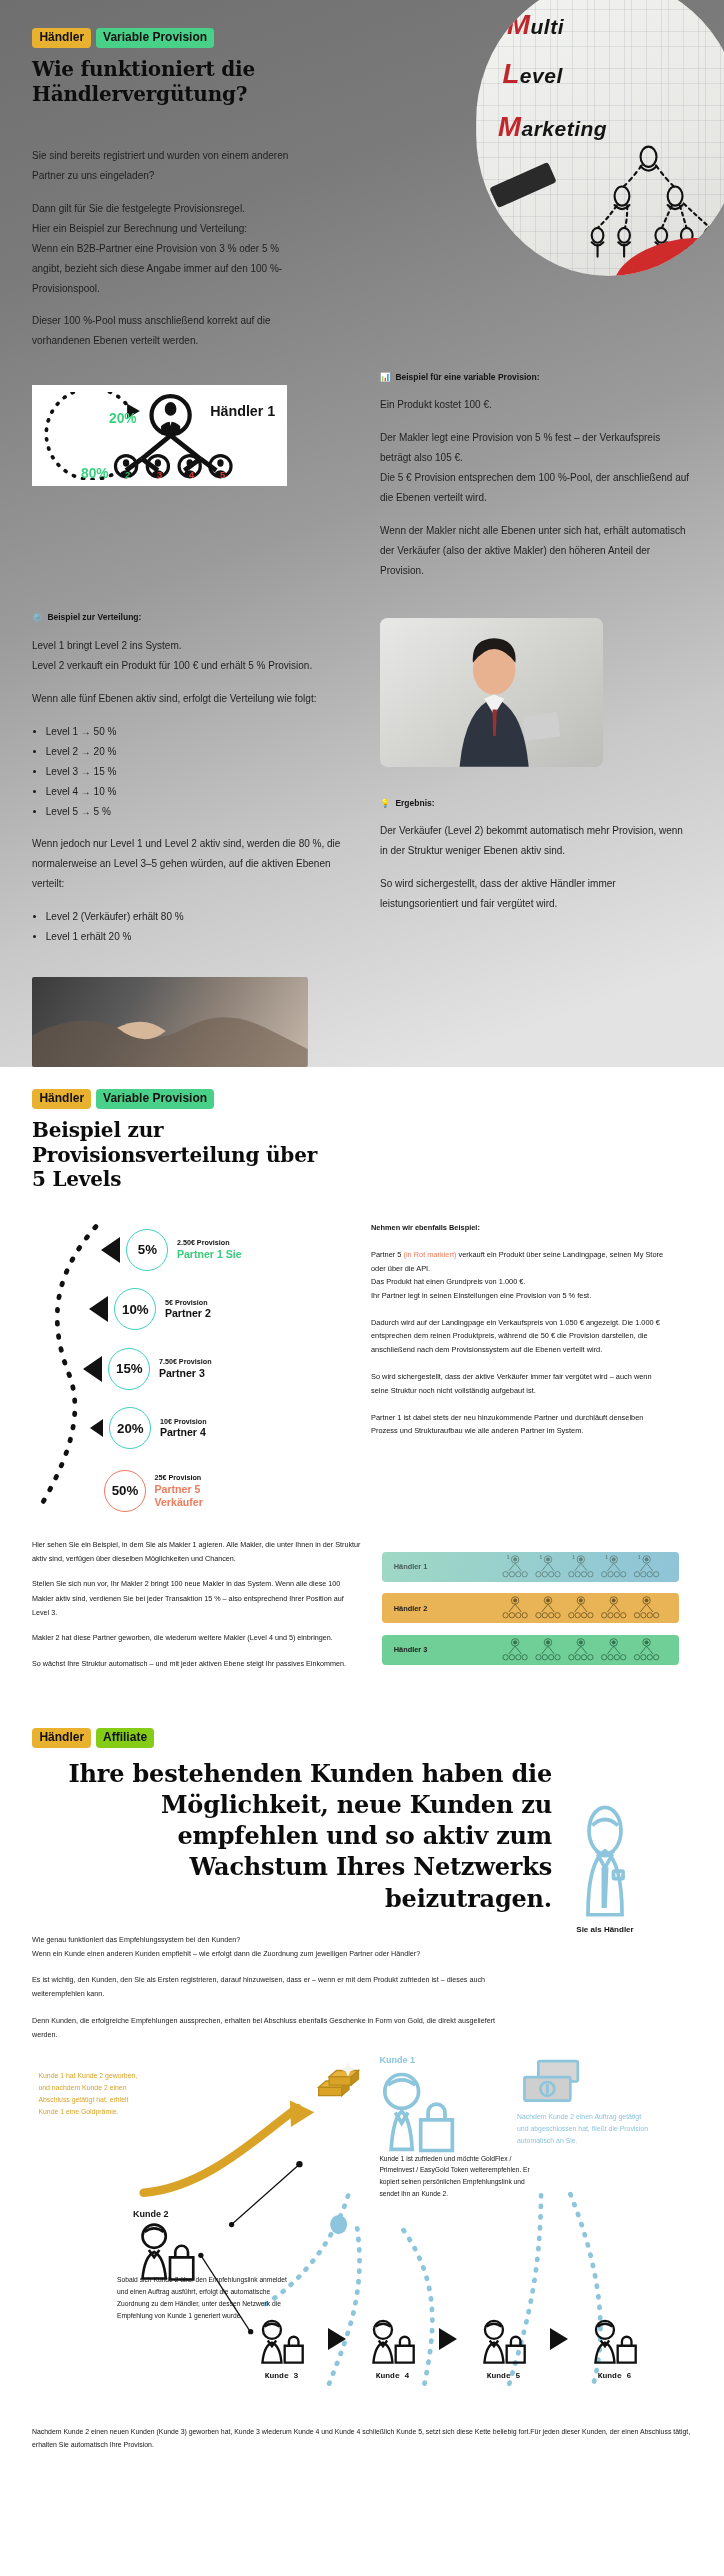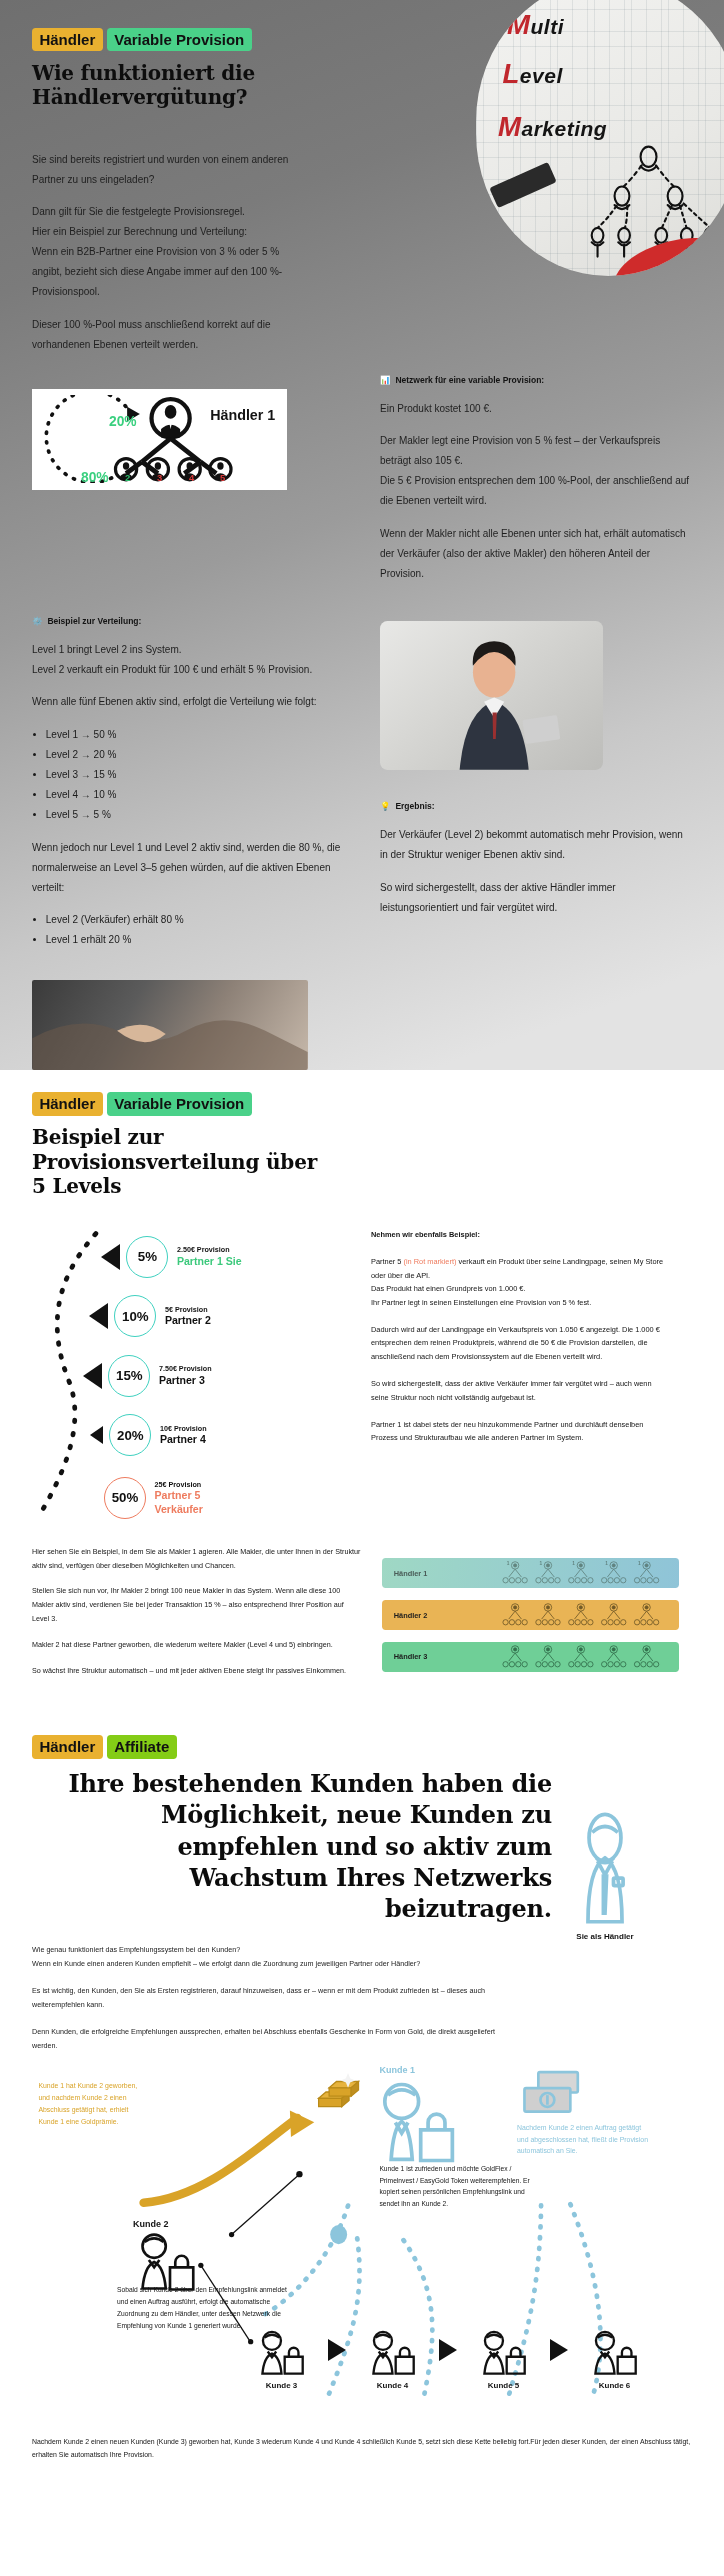--- a/index.html
+++ b/index.html
@@ -10,21 +10,21 @@
     font-family: "Liberation Sans", sans-serif;
     color:#141414;
     background:#ffffff;
   }
   .page { width:725px; position:relative; }
 
   
   .tagrow { display:flex; gap:4.2px; margin-bottom:9.5px; }
   .tag {
     display:inline-block; padding:3.2px 7.4px; border-radius:3.7px;
-    font-size:15px; font-weight:700; line-height:1.15; color:#111;
+    font-size:12px; font-weight:700; line-height:1.15; color:#111;
     font-family:"Liberation Sans", sans-serif;
   }
   .tag.amber { background:#e9b130; }
   .tag.green { background:#4ad189; }
   .tag.blue  { background:#84cc16; }
 
   h1.section-title {
     font-family:"DejaVu Serif", serif;
     font-weight:700;
     font-size:20px;
@@ -144,21 +144,21 @@
   .sie-haendler .cap { font-weight:700; font-size:8px; margin-top:4.2px; }
 
   .flowwrap { position:relative; width:661px; height:371px; margin-top:5.3px; }
   .flow-note { position:absolute; font-size:6.9px; line-height:1.72; }
   .note-gold { color:#d9a328; }
   .note-blue { color:#8cc5dc; }
   .kunde-lbl { font-size:9px; font-weight:700; }
   .kunde-lbl.blue { color:#8cc5dc; }
 
   .chain { position:absolute; left:223px; bottom:46px; display:flex; align-items:flex-end; gap:20px; }
-  .chain .item { text-align:center; }
+  .chain .item { text-align:center;font-family:Liberation Mono, monospace; }
   .chain .caret { width:0;height:0;border-top:11.7px solid transparent;border-bottom:11.7px solid transparent;
                   border-left:18px solid #111; align-self:center; margin-bottom:18px; }
   .chain .nm { font-size:8px; font-weight:700; margin-top:2.1px; }
 
   .footer-note { font-size:6.9px; line-height:1.85; padding:0 32px 24.4px 32px; max-width:668px; }
   .ic { display:inline-block; }
 </style>
 </head>
 <body>
 
@@ -262,21 +262,21 @@
             <div class="hc-num" style="left:93px; color:#2fbf6e;">2</div>
             <div class="hc-num" style="left:125px; color:#d93a3a;">3</div>
             <div class="hc-num" style="left:157px; color:#d93a3a;">4</div>
             <div class="hc-num" style="left:188px; color:#d93a3a;">5</div>
           </div>
         </div>
 
         <div class="col-right" style="padding-top:2.1px;">
           <div class="callout-h">
             <span class="ic">📊</span>
-            <span>Netzwerk für eine variable Provision:</span>
+            <span>Beispiel für eine variable Provision:</span>
           </div>
           <p class="body">Ein Produkt kostet 100 €.</p>
           <p class="body" style="white-space:pre-line;">Der Makler legt eine Provision von 5 % fest – der Verkaufspreis beträgt also 105 €.
 Die 5 € Provision entsprechen dem 100 %-Pool, der anschließend auf die Ebenen verteilt wird.</p>
           <p class="body">Wenn der Makler nicht alle Ebenen unter sich hat, erhält automatisch der Verkäufer (also der aktive Makler) den höheren Anteil der Provision.</p>
         </div>
       </div>
 
       <div class="two-col" style="margin-top:19px;">
         <div class="col-left">

